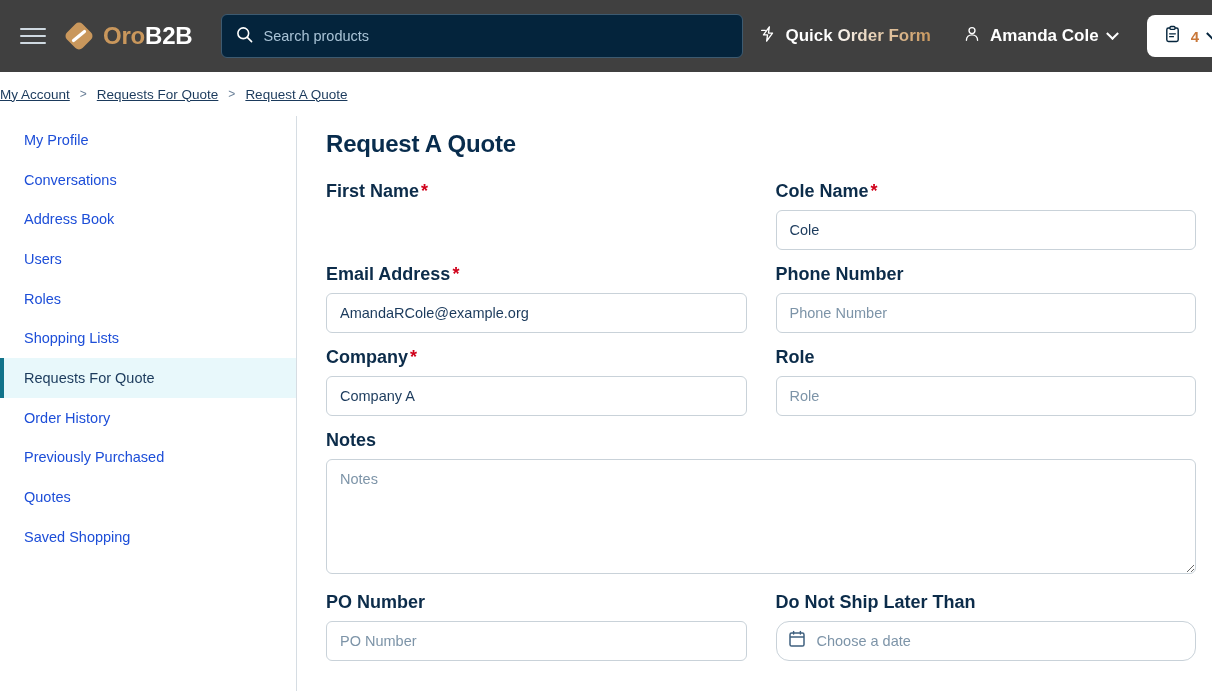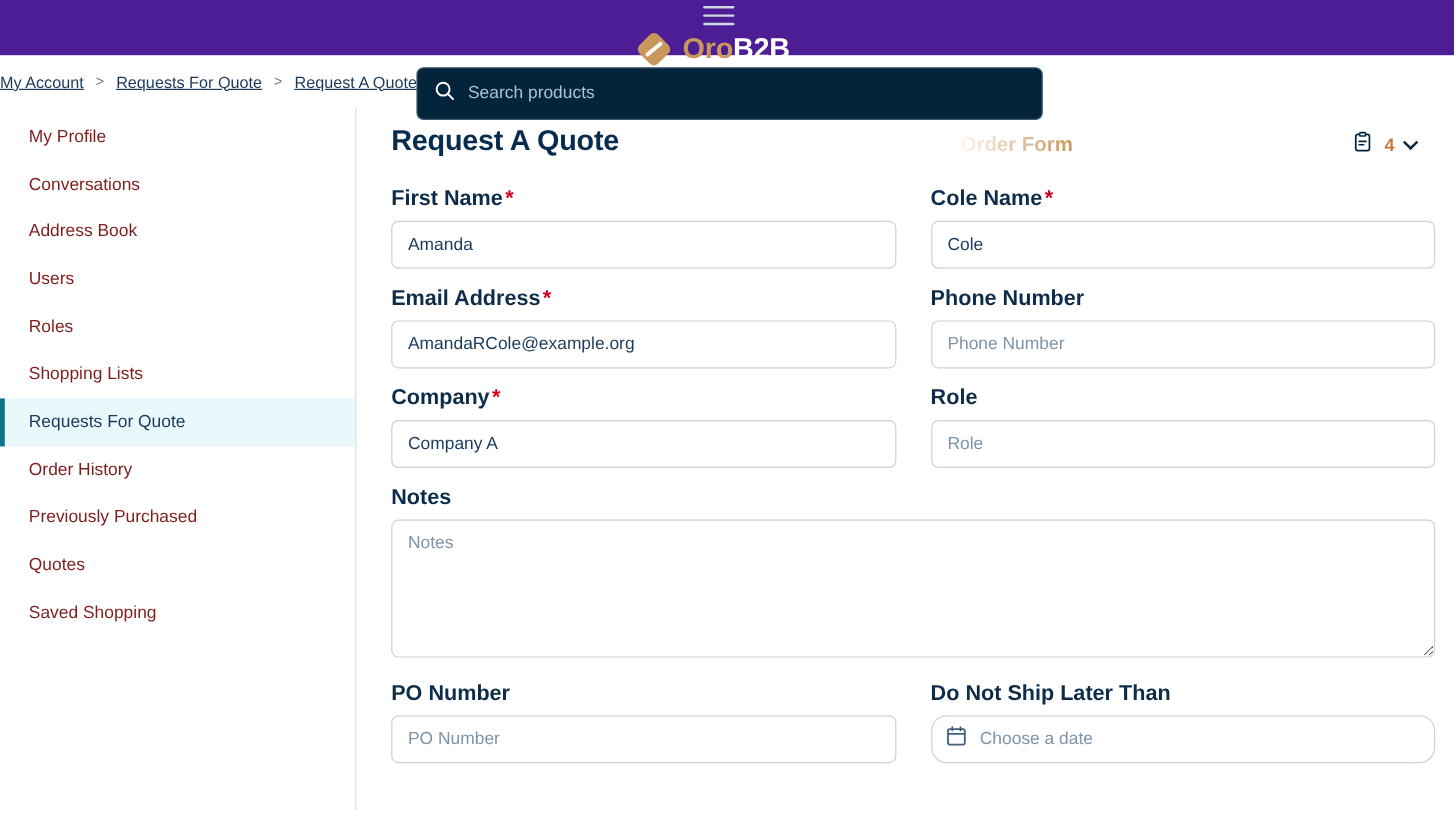--- a/index.html
+++ b/index.html
@@ -7,27 +7,26 @@
   html, body {
     width: 1212px;
     height: 691px;
     overflow: hidden;
     background: #ffffff;
     font-family: "Liberation Sans", sans-serif;
   }
 
   
   .header {
-    height: 46px;
-    background: #4c1d95;
+    height: 72px;
+    background: #404040;
     display: flex;
     align-items: center;
     padding: 0 16px 0 20px;
     position: relative;
-    flex-direction: column;
   }
 
   .hamburger {
     width: 26px;
     height: 26px;
     display: flex;
     flex-direction: column;
     justify-content: center;
     gap: 5px;
     cursor: pointer;
@@ -173,21 +172,21 @@
     border-right: 1px solid #d6dde3;
     background: #ffffff;
     padding-top: 4px;
   }
   .nav-item {
     height: 39.7px;
     display: flex;
     align-items: center;
     padding-left: 24px;
     font-size: 14.5px;
-    color: #7f1d1d;
+    color: #1d4ed8;
     cursor: pointer;
     border-left: 4px solid transparent;
     padding-left: 20px;
   }
   .nav-item.active {
     background: #e8f8fb;
     border-left: 4px solid #11738a;
     color: #1b3a5c;
   }
 
@@ -380,21 +379,20 @@
       </div>
   </div>
 
   <div class="content">
 
     <div class="page-title">Request A Quote</div>
 
     <div class="form-row">
       <div class="field">
         <label class="field-label"><span>First Name</span><span class="req">*</span></label>
-        <input class="input" type="text" value="Amanda" style="">
       </div>
       <div class="field">
         <label class="field-label"><span>Cole Name</span><span class="req">*</span></label>
         <input class="input" type="text" value="Cole" style="">
       </div>
     </div>
 
     <div class="form-row">
       <div class="field">
         <label class="field-label"><span>Email Address</span><span class="req">*</span></label>

